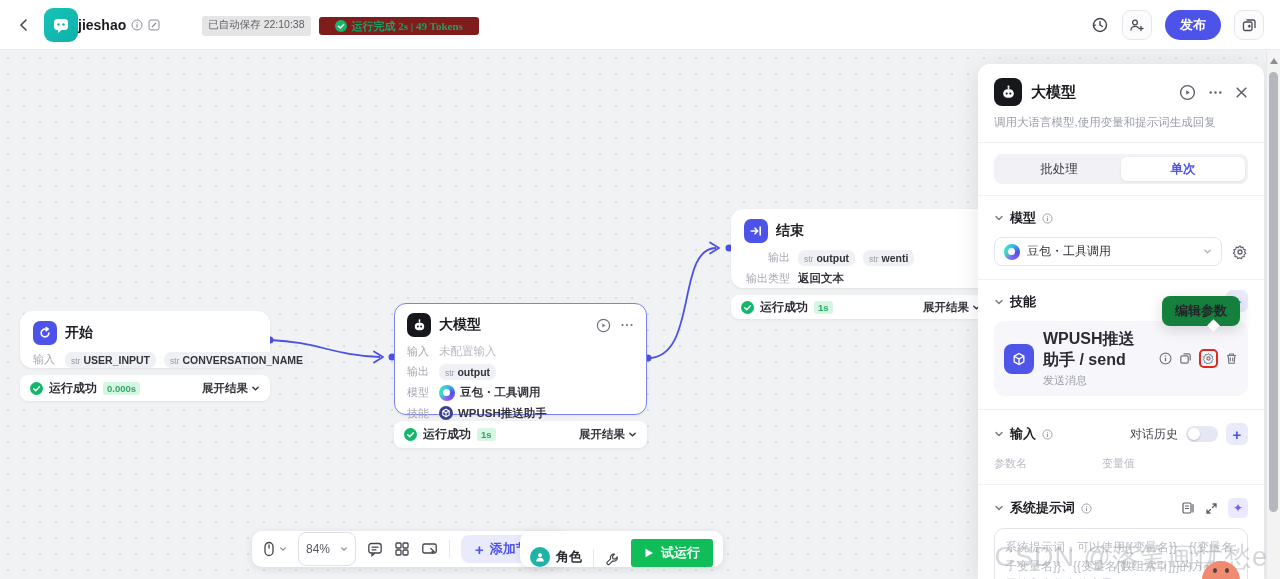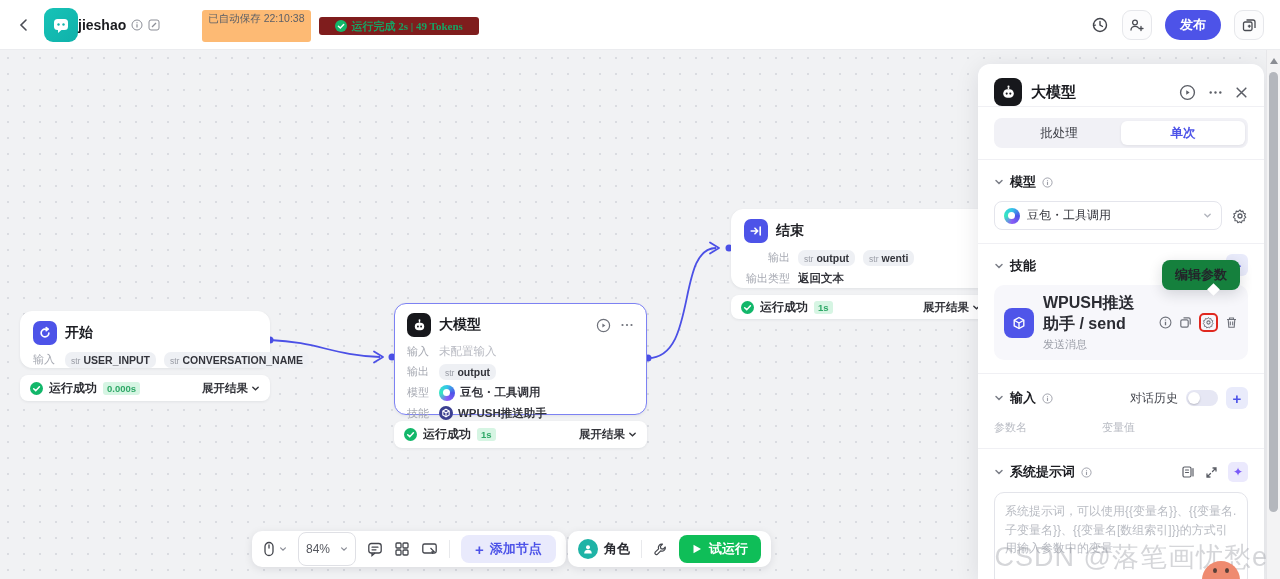--- a/index.html
+++ b/index.html
@@ -6,21 +6,21 @@
   html,body { width:1280px; height:579px; overflow:hidden; font-family:"Liberation Sans",sans-serif; background:#f1f2f4; position:relative; }
 
   
   .topbar { position:absolute; top:0; left:0; width:1280px; height:50px; background:#fff; border-bottom:1px solid #ebecef; display:flex; align-items:center; z-index:20; padding:0 16px 0 12px; }
   .back { width:24px; height:24px; display:flex; align-items:center; justify-content:center; cursor:pointer; color:#4b4d55; }
   .appicon { width:34px; height:34px; border-radius:9px; background:linear-gradient(135deg,#17c3b7,#0fb1aa); margin-left:8px; display:flex; align-items:center; justify-content:center; }
   .titlecol { display:flex; justify-content:center;gap:42px; }
   .titlerow { display:flex; align-items:center; gap:5px; }
   .apptitle { font-size:14px; font-weight:bold; color:#1b1c20; }
   .subrow { display:flex; align-items:center; gap:8px; margin-top:3px; }
-  .pill-gray { background:#fdba74; color:#5d6067; font-size:10.5px; height:32px; line-height:16px; padding:0 6px; border-radius:3px; }
+  .pill-gray { background:#e5e5e5; color:#5d6067; font-size:10.5px; height:20px; line-height:16px; padding:0 6px; border-radius:3px; }
   .pill-green { background:#7f1d1d; color:#16a364; font-size:11px; font-weight:bold; height:18px; display:flex; align-items:center; gap:5px; padding:0 16px; border-radius:3px;font-family:Liberation Serif, serif; }
   .tb-right { margin-left:auto; display:flex; align-items:center; gap:13px; }
   .boxbtn { width:30px; height:30px; border:1px solid #e6e7eb; border-radius:9px; background:#fcfcfd; display:flex; align-items:center; justify-content:center; cursor:pointer; color:#494b52; }
   .iconbtn { color:#43454c; display:flex; align-items:center; cursor:pointer; }
   .publish { background:#4d53e8; color:#fff; font-size:13px; font-weight:bold; height:30px; padding:0 15px; border:none; border-radius:15px; cursor:pointer; }
   .grayicon { color:#9a9da6; display:inline-flex; align-items:center; }
 
   
   .canvas { position:absolute; top:50px; left:0; right:0; bottom:0; background:radial-gradient(circle,#dadce1 1px,transparent 1.3px) 0 0 / 16px 16px,#f1f2f4; }
   .edges { position:absolute; top:0; left:0; width:1280px; height:579px; pointer-events:none; z-index:1; }
@@ -45,21 +45,21 @@
   .timebadge { background:#d6f5e3; color:#2fa867; font-size:9.5px; font-weight:bold; border-radius:3px; padding:1px 4px; }
   .expand { margin-left:auto; font-size:11.5px; font-weight:bold; color:#33343a; display:flex; align-items:center; gap:3px; cursor:pointer; }
 
   
   .toolpill { position:absolute; bottom:12px; height:36px; background:#fff; border-radius:10px; box-shadow:0 2px 8px rgba(20,22,40,.10); display:flex; align-items:center; gap:11px; padding:0 10px; z-index:6; }
   .zoombox { border:1px solid #dfe0e5; border-radius:8px; height:26px; width:58px; display:flex; align-items:center; justify-content:space-between; padding:16px 7px; font-size:12px; color:#55575e; cursor:pointer; }
   .vdiv { width:1px; height:18px; background:#e8e9ec; }
   .addnode { background:#e9eafc; color:#4d53e8; font-size:13px; font-weight:bold; height:28px; border:none; border-radius:8px; padding:0 14px; display:flex; align-items:center; gap:6px; cursor:pointer; }
   .rolebtn { display:flex; align-items:center; gap:6px; font-size:13px; font-weight:bold; color:#2a2b31; cursor:pointer; }
   .avatar { width:20px; height:20px; border-radius:50%; background:#1fb3a6; display:flex; align-items:center; justify-content:center; }
-  .runbtn { background:#0fbe58; color:#fff; font-size:13px; font-weight:bold; height:28px; border:none; border-radius:8px; padding:0 13px; display:flex; align-items:center; gap:7px; cursor:pointer; }
+  .runbtn { background:#0fbe58; color:#fff; font-size:13px; font-weight:bold; height:28px; border:none; border-radius:3px; padding:0 13px; display:flex; align-items:center; gap:7px; cursor:pointer; }
 
   
   .panel { position:absolute; top:64px; left:978px; width:286px; bottom:0; background:#fff; border-radius:12px 12px 0 0; box-shadow:0 4px 24px rgba(20,22,40,.10); z-index:10; }
   .p-head { padding:14px 16px 0; }
   .p-head-row { display:flex; align-items:center; gap:9px; }
   .p-icon { width:28px; height:28px; border-radius:8px; background:#17181c; display:flex; align-items:center; justify-content:center; flex:none; }
   .p-title { font-size:15px; font-weight:bold; color:#1b1c21; }
   .p-head-icons { margin-left:auto; display:flex; align-items:center; gap:12px; color:#5b5e66; }
   .p-desc { font-size:11.5px; color:#9b9ea8; margin:9px 0 12px; }
   .p-div { height:1px; background:#f0f0f4; }
@@ -373,21 +373,21 @@
         <path d="M9.5 7 L13 10.5 L11 10.8 L11.8 12.8" fill="none" stroke="currentColor" stroke-width="1.2"></path>
       </svg>
   </span>
   <span class="vdiv"></span>
   <button class="addnode">
     <span style="font-size:15px;">+</span>
     <span>添加节点</span>
   </button>
 </div>
 
-<div class="toolpill" style="left:568px;">
+<div class="toolpill" style="left:520px;align-items:flex-end;">
   <span class="rolebtn">
     <span class="avatar">
       <svg width="12" height="12" viewBox="0 0 12 12">
           <circle cx="6" cy="4.3" r="2" fill="#fff"></circle>
           <path d="M2.2 10.5 C2.2 7.8 4 6.8 6 6.8 C8 6.8 9.8 7.8 9.8 10.5" fill="#fff"></path>
         </svg>
     </span>
     <span>角色</span>
   </span>
   <span class="vdiv"></span>
@@ -425,20 +425,21 @@
         <svg width="15" height="15" viewBox="0 0 14 14">
             <circle cx="2.5" cy="7" r="1.1" fill="currentColor"></circle>
             <circle cx="7" cy="7" r="1.1" fill="currentColor"></circle>
             <circle cx="11.5" cy="7" r="1.1" fill="currentColor"></circle>
           </svg>
         <svg width="13" height="13" viewBox="0 0 12 12">
             <path d="M2 2 L10 10 M10 2 L2 10" stroke="currentColor" stroke-width="1.4" stroke-linecap="round"></path>
           </svg>
       </span>
     </div>
+    <div class="p-desc">调用大语言模型,使用变量和提示词生成回复</div>
   </div>
   <div class="p-div"></div>
 
   <div class="tabs">
     <span class="tab">批处理</span>
     <span class="tab active">单次</span>
   </div>
 
   <div class="section">
     <div class="sec-head">

